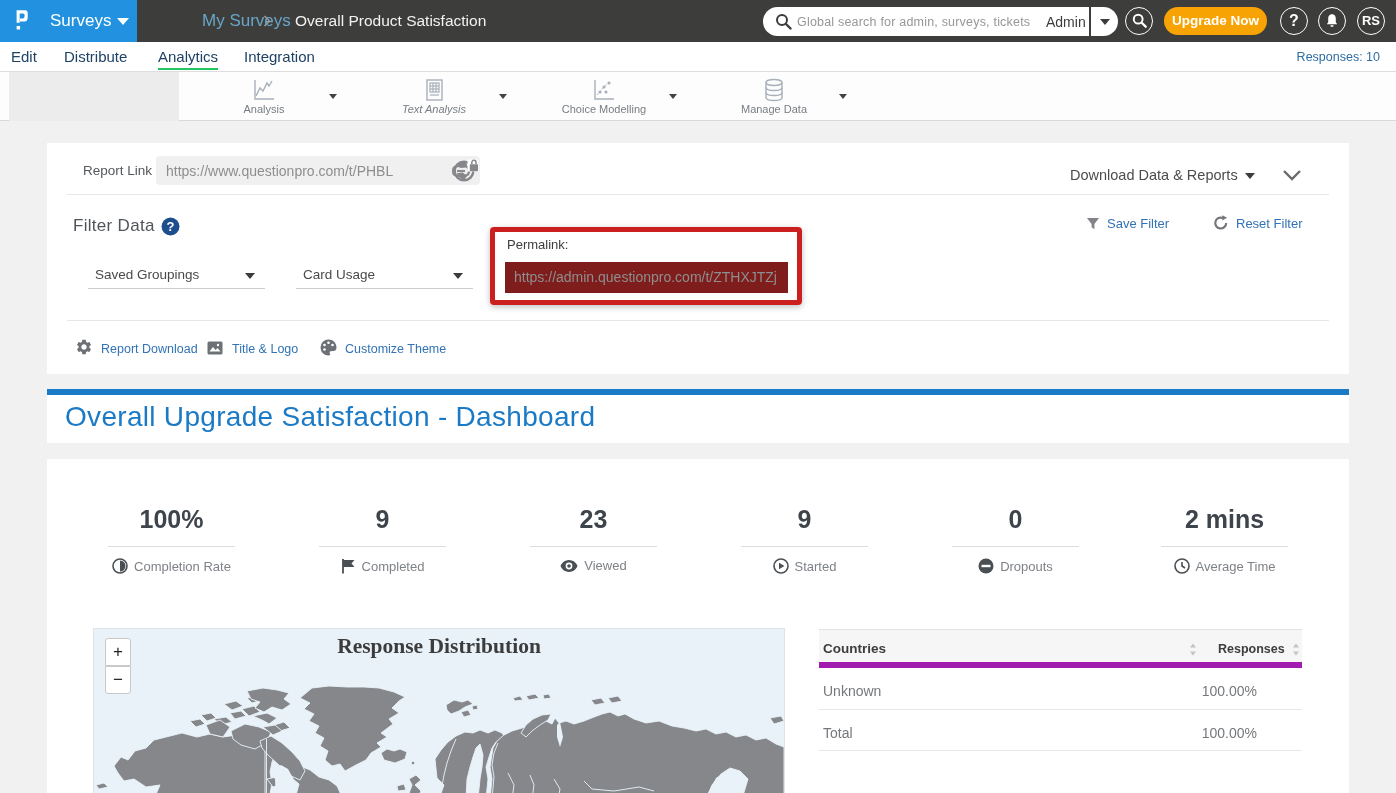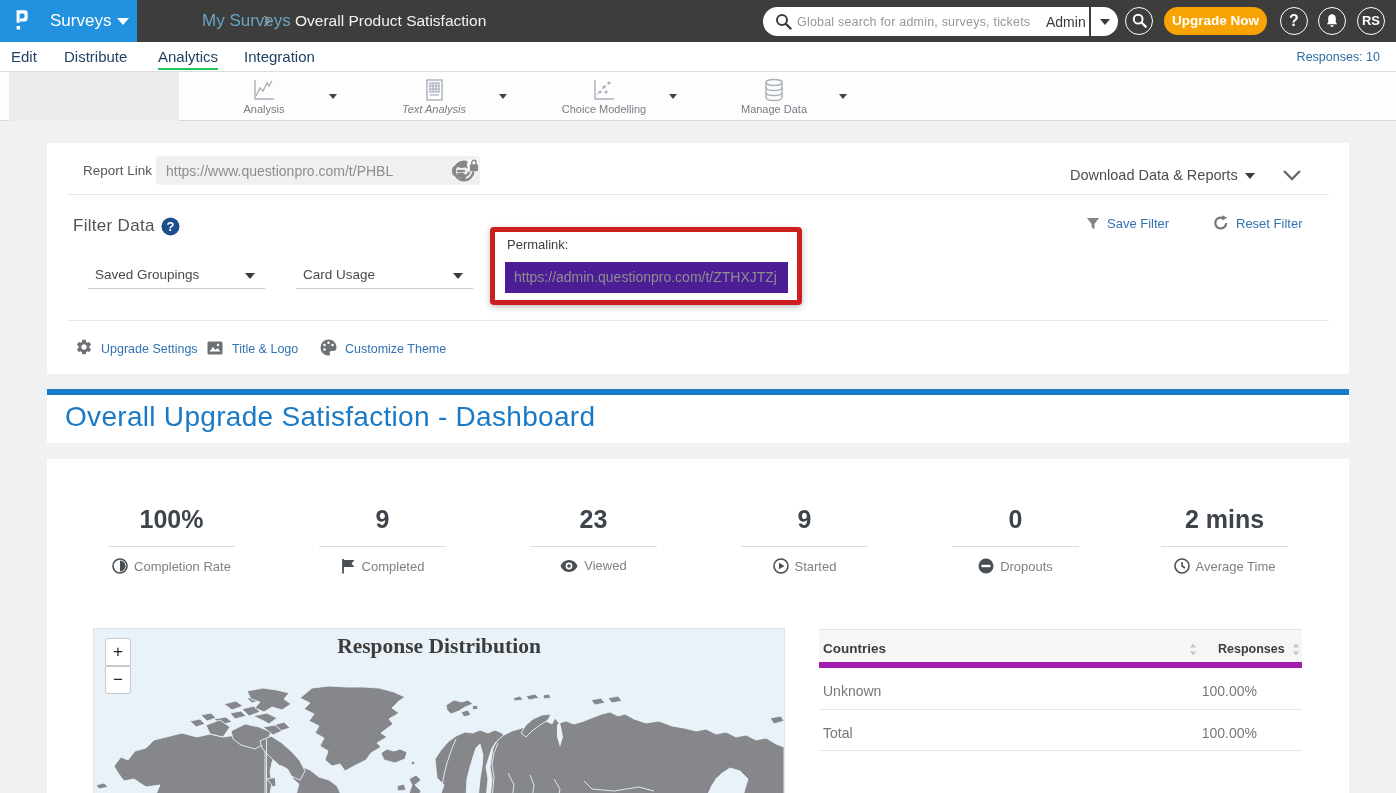--- a/index.html
+++ b/index.html
@@ -51,21 +51,21 @@
   border-left:5px solid transparent; border-right:5px solid transparent; border-top:6px solid #3c3c3c; }
 #hr1 { position:absolute; left:20px; top:51px; width:1262px; height:1px; background:#e7e7e7; }
 #fd-title { position:absolute; left:26px; top:73px; font-size:17px; color:#50555a; letter-spacing:0.3px; }
 .ddl { position:absolute; top:120px; width:177px; border-bottom:1px solid #ccc; height:26px; }
 .ddl .t { position:absolute; left:7px; top:4px; font-size:13.5px; color:#4a4a4a; }
 .ddl .c { position:absolute; right:10px; top:10px; width:0; height:0;
   border-left:5px solid transparent; border-right:5px solid transparent; border-top:6px solid #3c3c3c; }
 #redbox { position:absolute; left:443px; top:84px; width:312px; height:78px; border:5px solid #cc2020; border-radius:4px;
   background:#fff; box-shadow:0 2px 6px rgba(0,0,0,0.25);padding-left:45px; }
 #redbox .pl { position:absolute; left:12px; top:5px; font-size:13px; color:#3e3e3e; }
-#redbox .pin { position:absolute; left:10px; top:30px; width:283px; height:31px; background:#4c1d95; }
+#redbox .pin { position:absolute; left:10px; top:30px; width:283px; height:31px; background:#7f1d1d; }
 #redbox .pin span { position:absolute; left:9px; top:7px; font-size:14px; color:#8e8e8e; white-space:nowrap; }
 #savefilter { position:absolute; left:1060px; top:73px; font-size:13px; color:#3173b4; }
 #resetfilter { position:absolute; left:1189px; top:73px; font-size:13px; color:#3173b4; }
 #hr2 { position:absolute; left:20px; top:177px; width:1262px; height:1px; background:#e7e7e7; }
 .blink { position:absolute; top:199px; font-size:12.5px; color:#3173b4; }
 
 
 #bluebar { position:absolute; left:47px; top:389px; width:1302px; height:6px; background:#1b7ac5; }
 #headband { position:absolute; left:47px; top:395px; width:1302px; height:48px; background:#fff; }
 #headband h1 { position:absolute; left:18px; top:6px; font-size:28px; font-weight:normal; color:#1b7ac5; letter-spacing:0.3px; font-family:"Liberation Sans",sans-serif; }
@@ -245,21 +245,21 @@
       </svg>
     <div id="resetfilter">Reset Filter</div>
     <svg width="16" height="16" viewBox="0 0 17 17" style="position:absolute;left:1166px;top:72px">
         <path d="M14 8.5 A5.8 5.8 0 1 1 10.5 3.2" fill="none" stroke="#74767a" stroke-width="2.3"></path>
         <path d="M9.8 0.3 L15 2.9 L9.8 5.8 Z" fill="#74767a"></path>
       </svg>
     <div id="hr2"></div>
     <svg width="18" height="18" viewBox="0 0 24 24" style="position:absolute;left:28px;top:195px">
         <path fill-rule="evenodd" d="M19.14 12.94c.04-.3.06-.61.06-.94 0-.32-.02-.64-.07-.94l2.03-1.58c.18-.14.23-.41.12-.61l-1.92-3.32c-.12-.22-.37-.29-.59-.22l-2.39.96c-.5-.38-1.03-.7-1.62-.94l-.36-2.54c-.04-.24-.24-.41-.48-.41h-3.84c-.24 0-.43.17-.47.41l-.36 2.54c-.59.24-1.13.57-1.62.94l-2.39-.96c-.22-.08-.47 0-.59.22L2.74 8.87c-.12.21-.08.47.12.61l2.03 1.58c-.05.3-.09.63-.09.94s.02.64.07.94l-2.03 1.58c-.18.14-.23.41-.12.61l1.92 3.32c.12.22.37.29.59.22l2.39-.96c.5.38 1.03.7 1.62.94l.36 2.54c.05.24.24.41.48.41h3.84c.24 0 .44-.17.47-.41l.36-2.54c.59-.24 1.13-.56 1.62-.94l2.39.96c.22.08.47 0 .59-.22l1.92-3.32c.12-.22.07-.47-.12-.61l-2.01-1.58zM12 15.6c-1.98 0-3.6-1.62-3.6-3.6s1.62-3.6 3.6-3.6 3.6 1.62 3.6 3.6-1.62 3.6-3.6 3.6z" fill="#6d7175"></path>
       </svg>
-    <div class="blink" style="left:54px;">Upgrade Settings</div>
+    <div class="blink" style="left:54px;">Report Download</div>
     <svg width="16" height="16" viewBox="0 0 16 16" style="position:absolute;left:160px;top:197px">
         <rect x="0.5" y="1.5" width="15" height="13" rx="1.5" fill="#6d7175"></rect>
         <path d="M2.5 11.5 L6 7 L8.5 10 L10.5 8 L13.5 11.5 Z" fill="#fff"></path>
         <circle cx="11" cy="5" r="1.2" fill="#fff"></circle>
       </svg>
     <div class="blink" style="left:185px;">Title &amp; Logo</div>
     <svg width="17" height="17" viewBox="0 0 17 17" style="position:absolute;left:273px;top:196px">
         <path d="M8.5 0.5 a8 8 0 1 0 0 16 c1.5 0 2-1 1.4-2 c-.8-1.4 .2-2.5 1.6-2.5 l2 0 c2 0 3-1.5 3-3.5 C16.5 4 13 0.5 8.5 0.5 Z" fill="#6d7175"></path>
         <circle cx="4.5" cy="6" r="1.3" fill="#fff"></circle>
         <circle cx="8.5" cy="3.8" r="1.3" fill="#fff"></circle>

